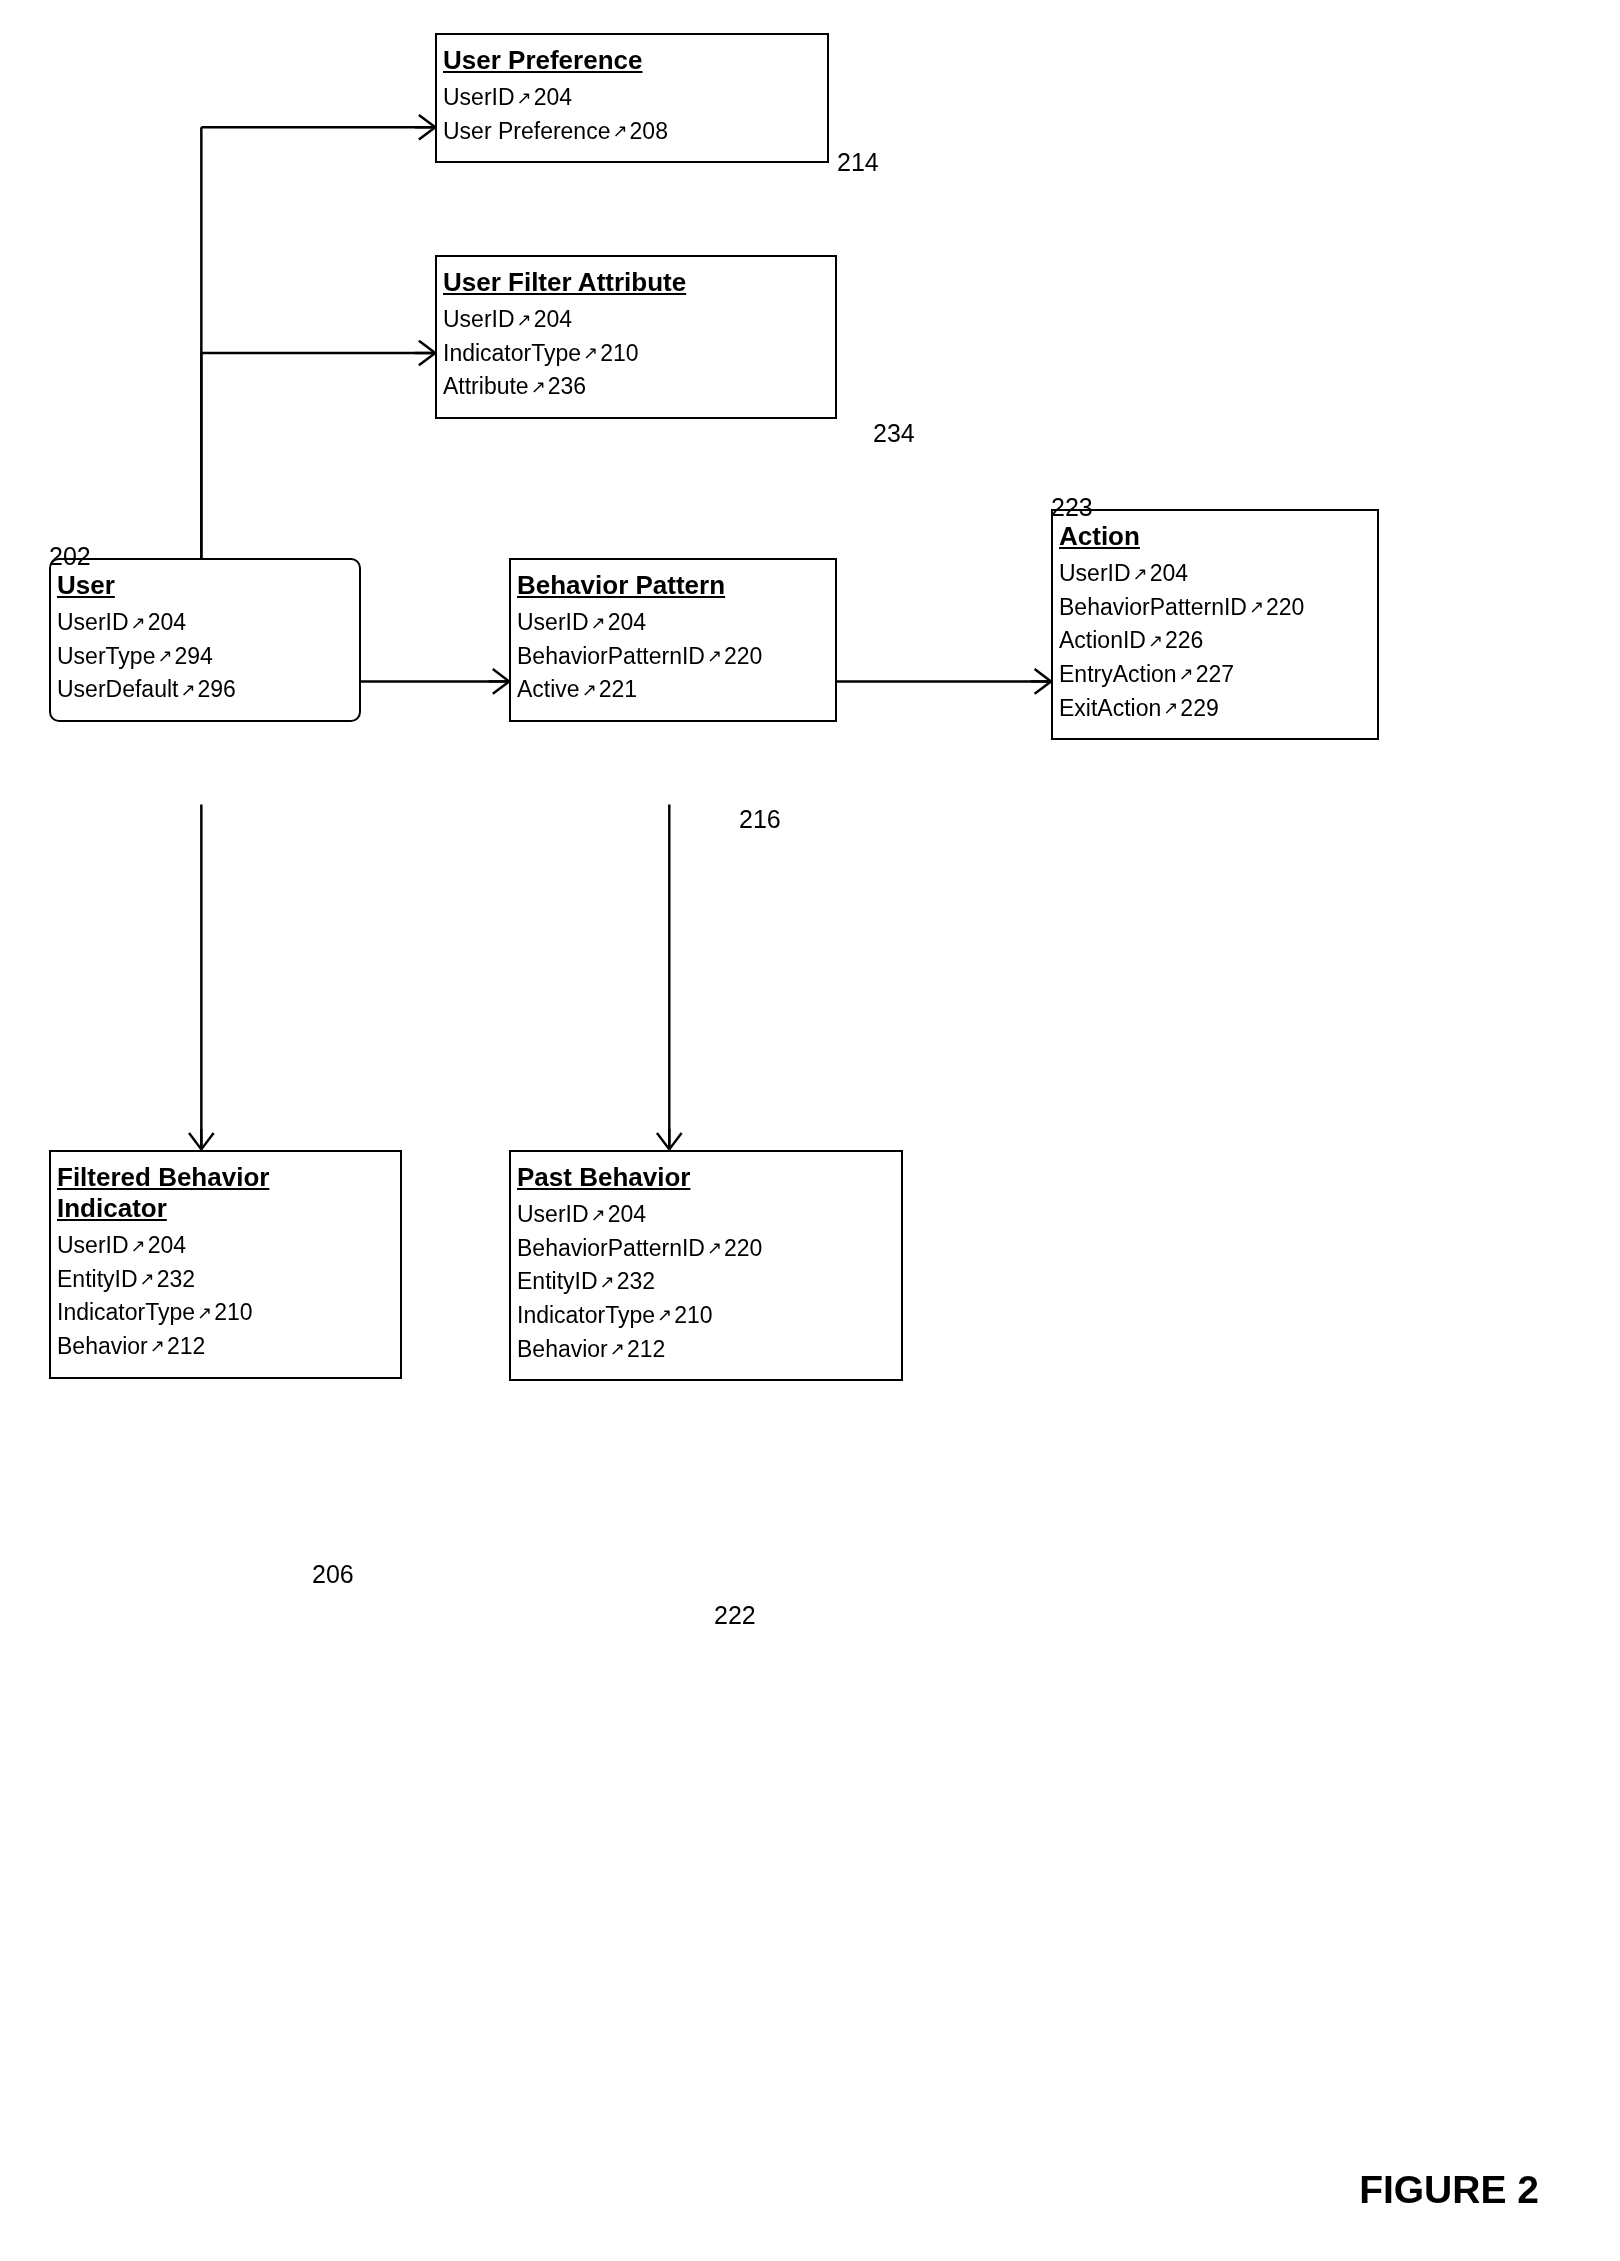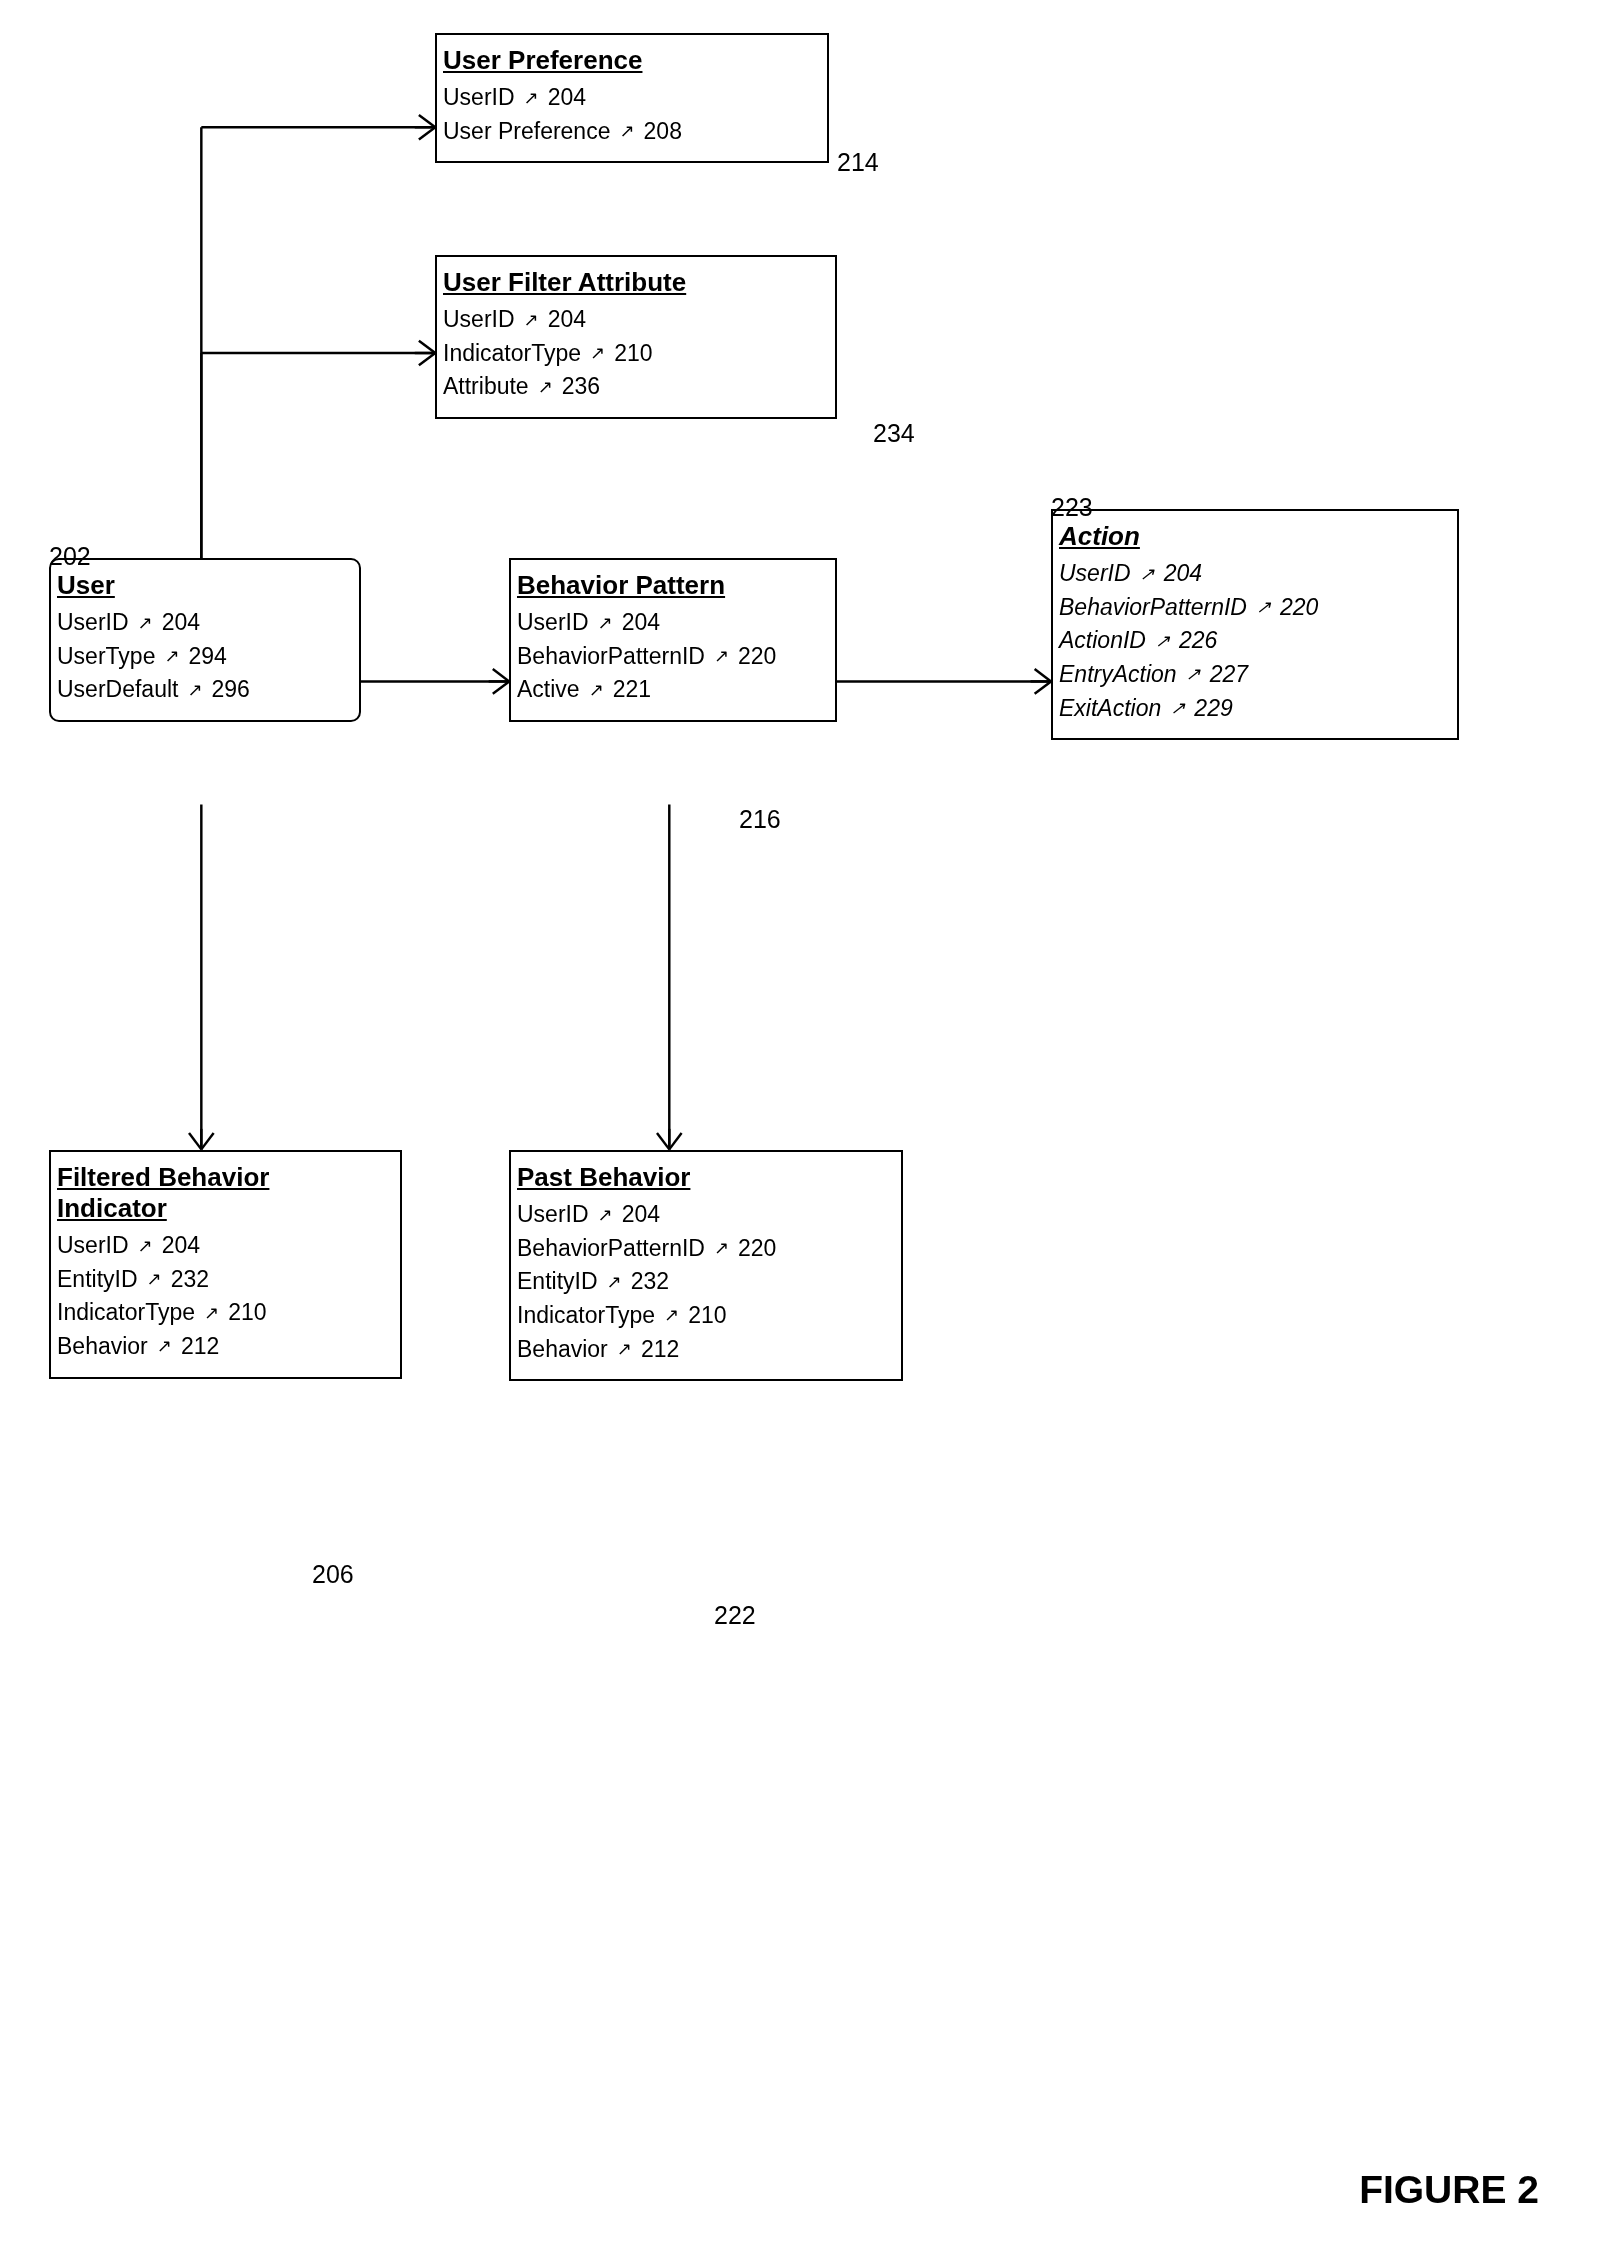--- a/index.html
+++ b/index.html
@@ -33,21 +33,21 @@
       margin-bottom: 8.2px;
       white-space: nowrap;
     }
 
     .entity-field {
       font-size: 23px;
       margin: 6.6px 0;
       white-space: nowrap;
       display: flex;
       align-items: center;
-      gap: 9px;
+      gap: 2px;
     }
 
     
     svg.connectors {
       position: absolute;
       top: 0; left: 0;
       width: 1621px;
       height: 2261px;
       pointer-events: none;
     }
@@ -184,21 +184,21 @@
     </div>
     <div class="entity-field">
       <span>Active</span>
       <span style="font-size:18px;">↗</span>
       <span>221</span>
     </div>
   </div>
 
   <div class="diagram-label" style="left:739px; top:805px;">216</div>
 
-  <div class="entity-box" style="left:1051px; top:509px; width:408px;font-style:italic;">
+  <div class="entity-box" style="left:1051px; top:509px; width:328px;">
     <div class="entity-title">Action</div>
     <div class="entity-field">
       <span>UserID</span>
       <span style="font-size:18px;">↗</span>
       <span>204</span>
     </div>
     <div class="entity-field">
       <span>BehaviorPatternID</span>
       <span style="font-size:18px;">↗</span>
       <span>220</span>

